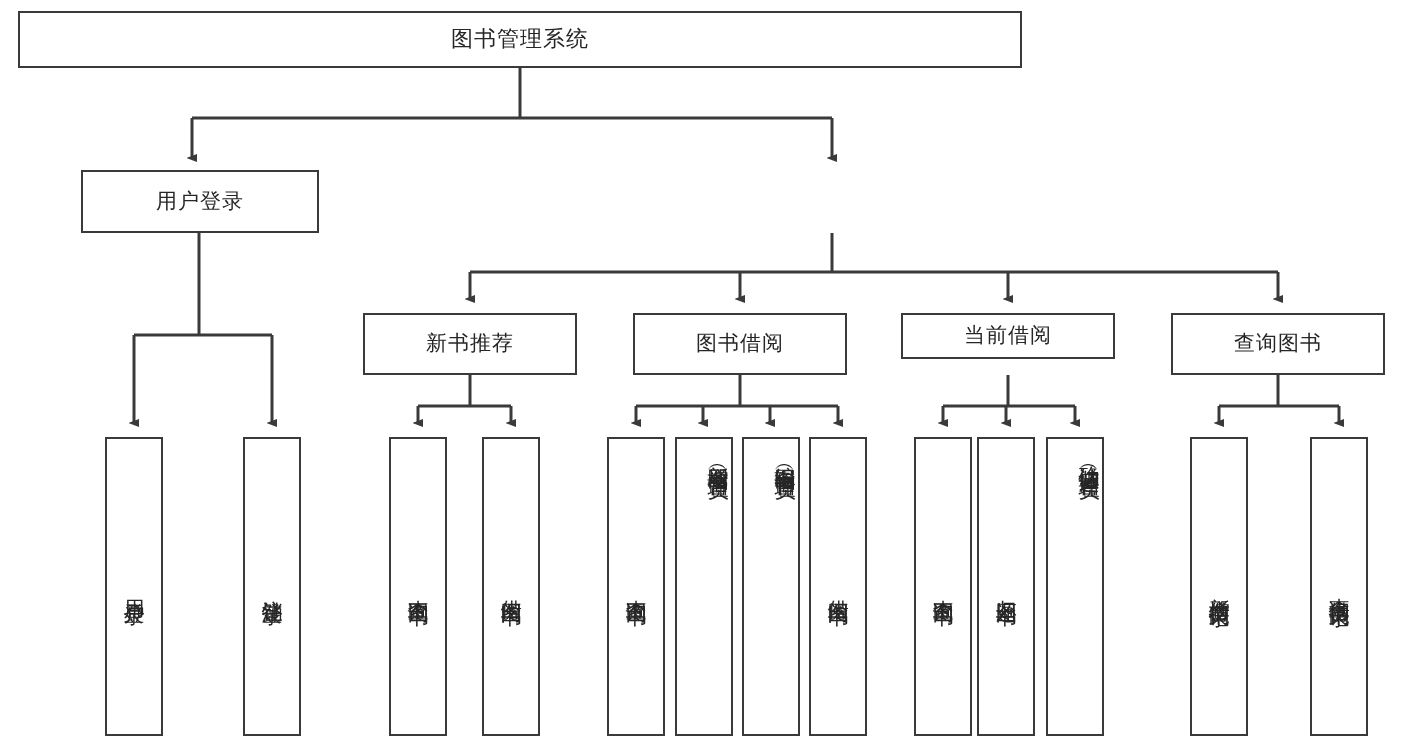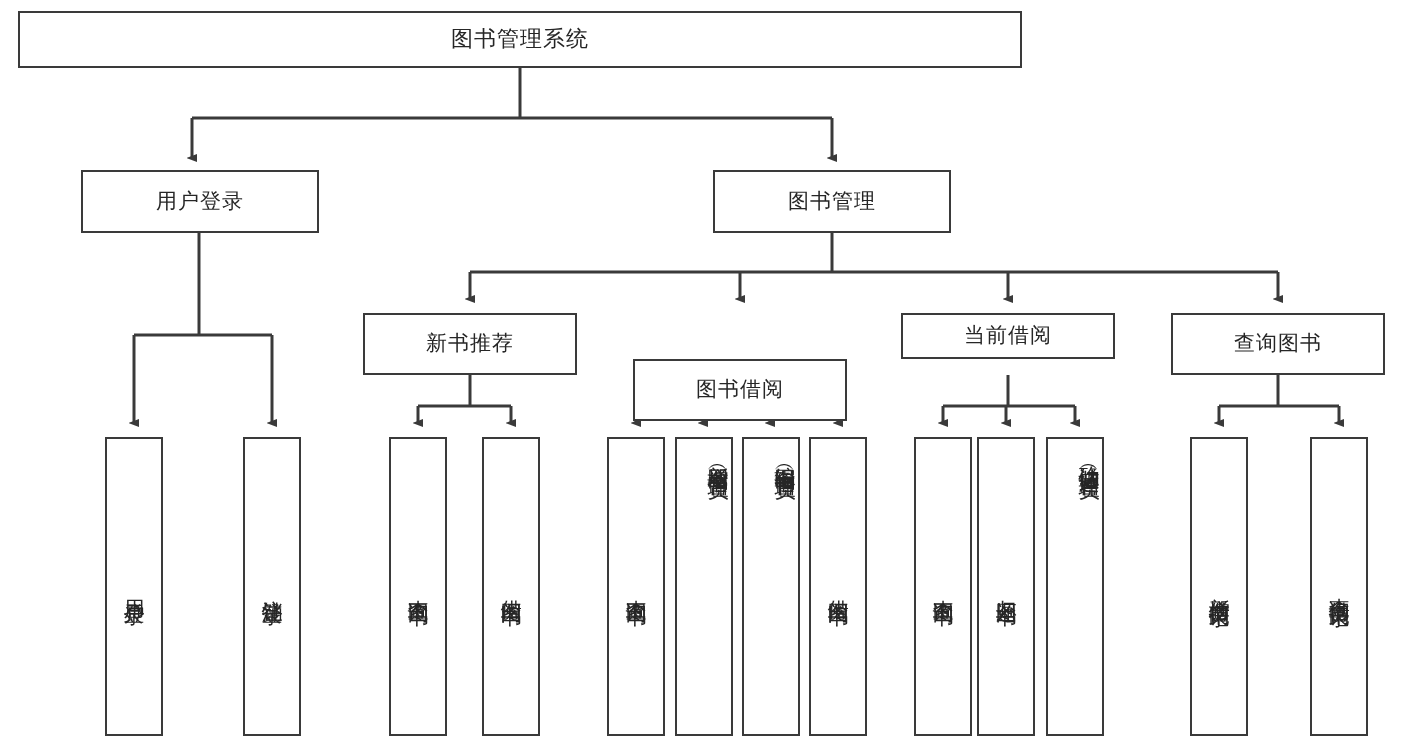--- a/index.html
+++ b/index.html
@@ -116,24 +116,23 @@
       <path d="M1278,375 L1278,406"></path>
       <path d="M1219,406 L1339,406"></path>
       <path d="M1219,406 L1219,423" marker-end="url(#arrow)"></path>
       <path d="M1339,406 L1339,423" marker-end="url(#arrow)"></path>
     </g>
   </svg>
 
   <div class="node h root" style="left:18px;top:11px;width:1004px;height:57px;">图书管理系统</div>
 
   <div class="node h" style="left:81px;top:170px;width:238px;height:63px;">用户登录</div>
-  <div class="node h" style="left:713px;top:170px;width:238px;height:63px;">图书管理</div>
 
   <div class="node h" style="left:363px;top:313px;width:214px;height:62px;text-align:right;">新书推荐</div>
-  <div class="node h" style="left:633px;top:313px;width:214px;height:62px;margin-top:46px;">图书借阅</div>
+  <div class="node h" style="left:633px;top:313px;width:214px;height:62px;">图书借阅</div>
   <div class="node h" style="left:901px;top:313px;width:214px;height:46px;">当前借阅</div>
   <div class="node h" style="left:1171px;top:313px;width:214px;height:62px;">查询图书</div>
 
   <div class="node v mid" style="left:105px;top:437px;width:58px;height:299px;">用户登录</div>
   <div class="node v mid" style="left:243px;top:437px;width:58px;height:299px;">注销登录</div>
 
   <div class="node v mid" style="left:389px;top:437px;width:58px;height:299px;">查询图书</div>
   <div class="node v mid" style="left:482px;top:437px;width:58px;height:299px;">借阅图书</div>
 
   <div class="node v mid" style="left:607px;top:437px;width:58px;height:299px;">查询图书</div>

